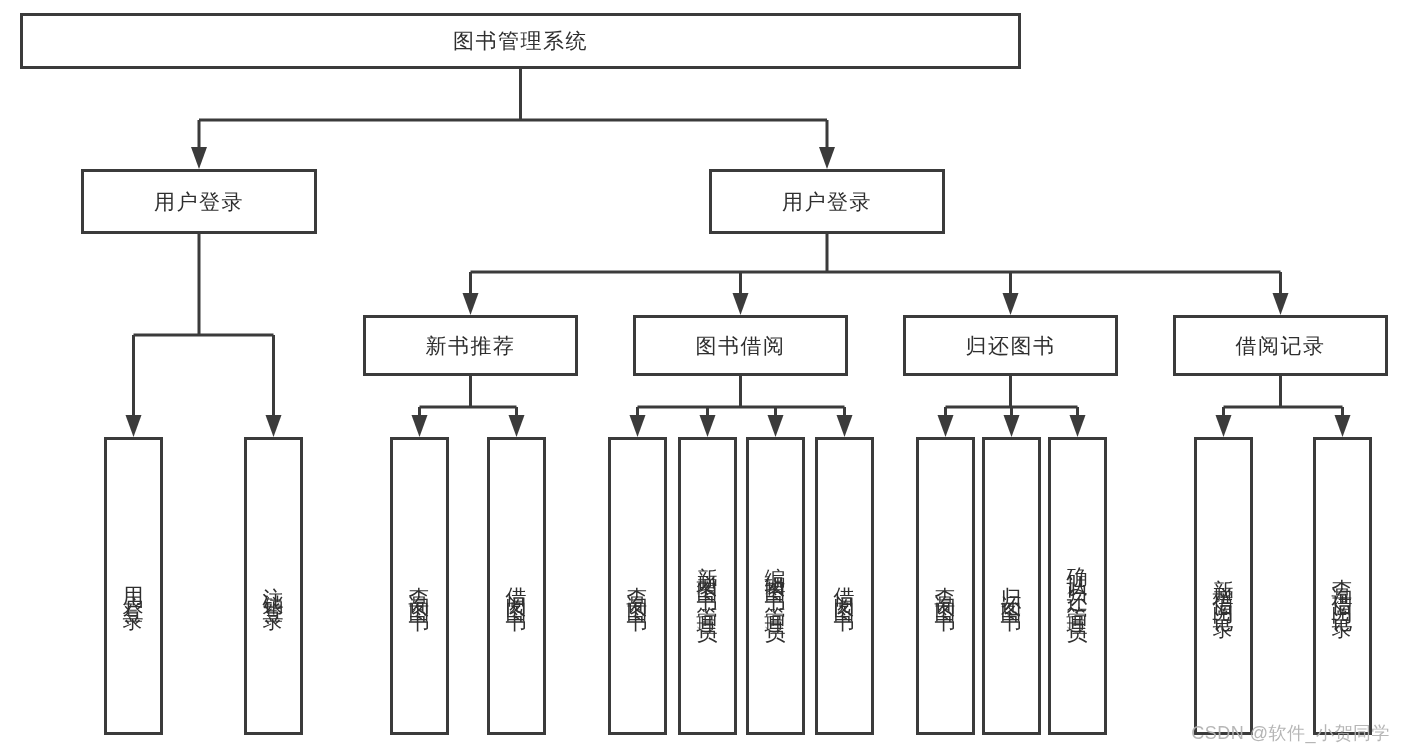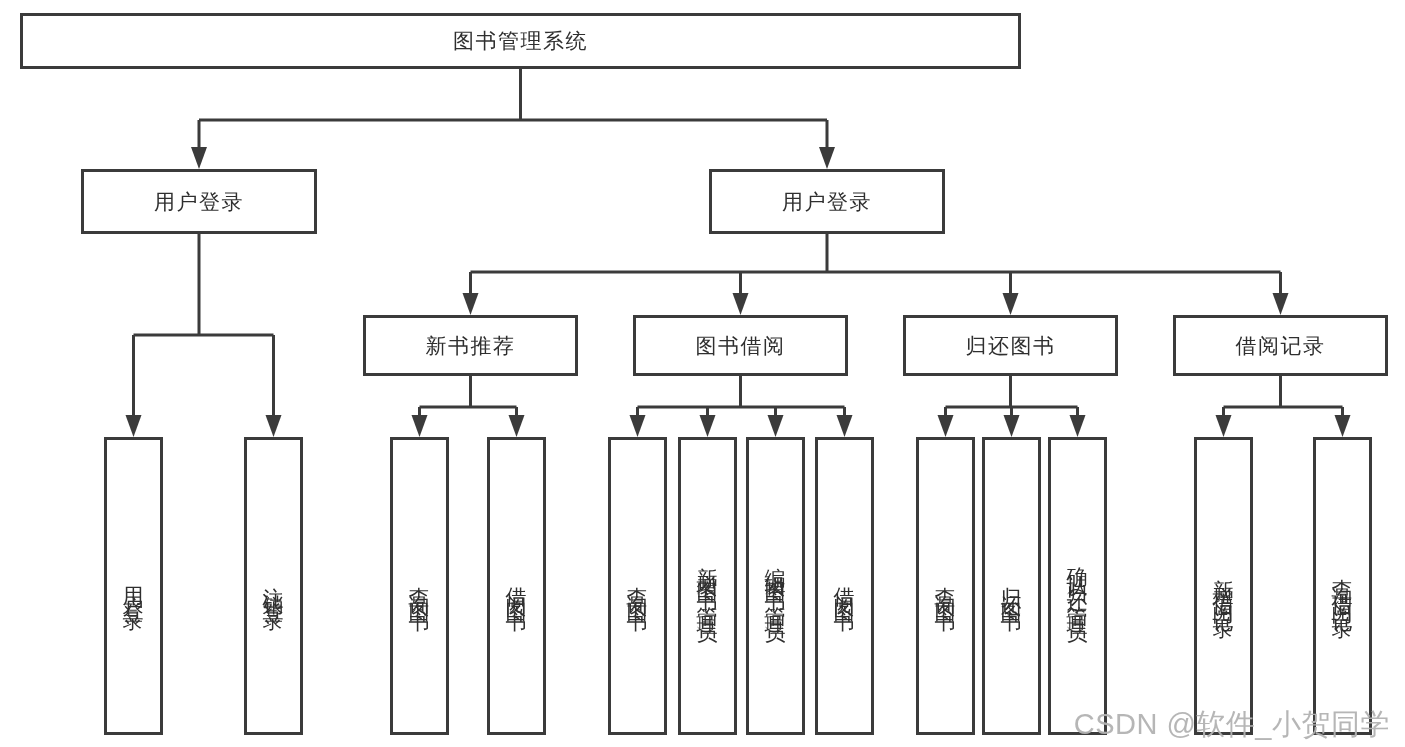--- a/index.html
+++ b/index.html
@@ -53,21 +53,21 @@
     font-size: 21px;
     letter-spacing: 8px;
     color: #2f2f2f;
     line-height: 1;
     white-space: nowrap;
   }
   #watermark {
     position: absolute;
     right: 5px;
     bottom: 2px;
-    font-size: 29px;
+    font-size: 18px;
     letter-spacing: 0.5px;
     color: rgba(178, 178, 178, 0.95);
     z-index: 5;
     white-space: nowrap;
     margin-left: 32px;
   }
 </style>
 </head>
 <body>
 

